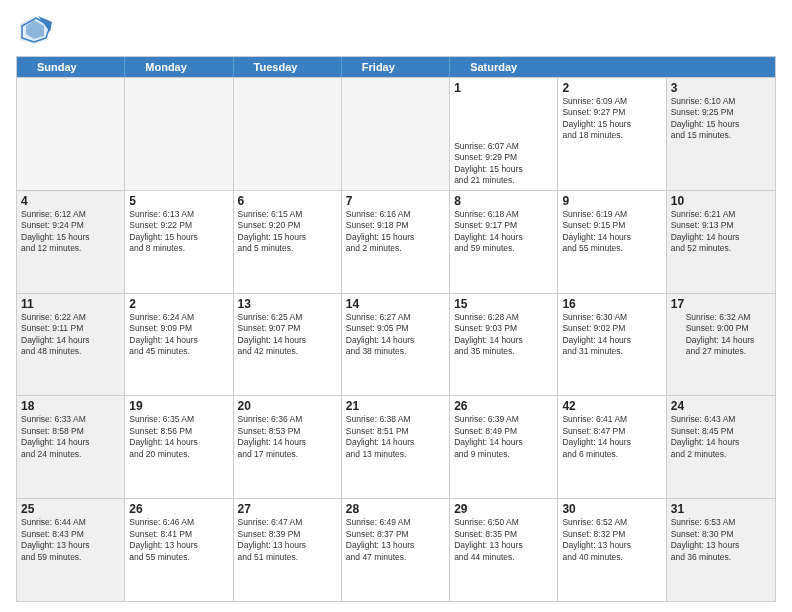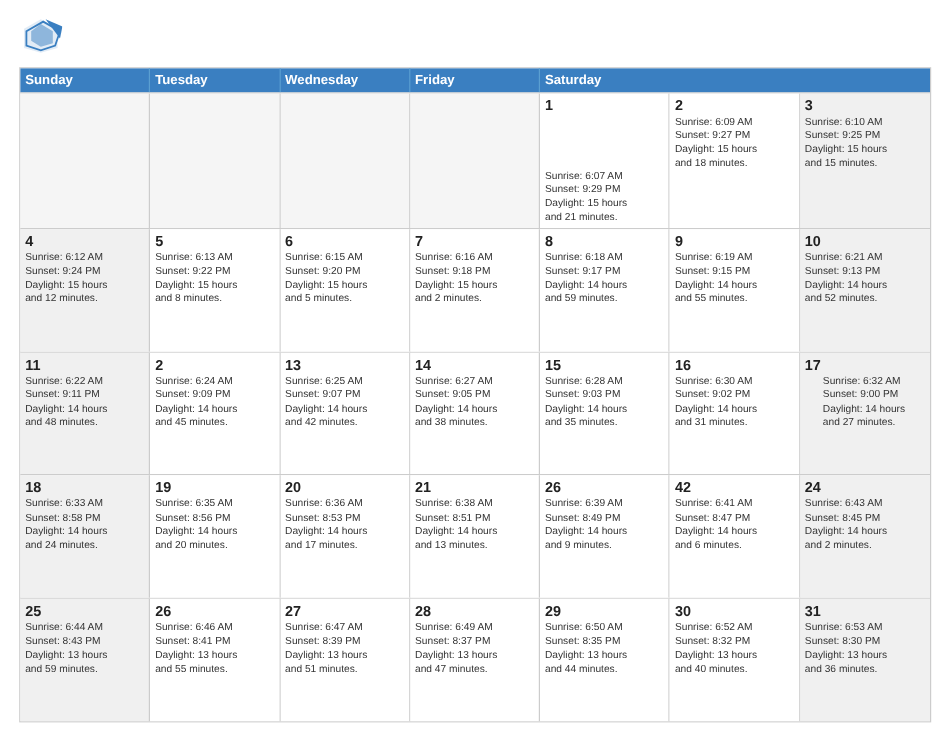--- a/index.html
+++ b/index.html
@@ -68,21 +68,21 @@
     }
     .cal-header {
       display: grid;
       grid-template-columns: repeat(7, 1fr);
       background: #3a7fc1;
     }
     .cal-header-cell {
       color: #fff;
       font-size: 11px;
       font-weight: bold;
-      padding: 4px 4px;
+      padding: 4px 20px;
       text-align: left;
       border-right: 1px solid #5a9fd1;
     }
     .cal-header-cell:last-child { border-right: none; }
     .cal-body {
       flex: 1;
       display: flex;
       flex-direction: column;
     }
     .cal-row {
@@ -137,22 +137,22 @@
     </div>
     <div class="title-block">
       <div class="month-title"></div>
       <div class="location"></div>
     </div>
   </div>
 
   <div class="calendar">
     <div class="cal-header" id="cal-header-row">
         <div class="cal-header-cell">Sunday</div>
+        <div class="cal-header-cell">Monday</div>
         <div class="cal-header-cell">Tuesday</div>
-        <div class="cal-header-cell">Wednesday</div>
         <div class="cal-header-cell">Friday</div>
         <div class="cal-header-cell">Saturday</div>
       </div>
     <div class="cal-body" id="cal-body">
         <div class="cal-row">
           <div class="cal-cell empty"></div>
           <div class="cal-cell empty"></div>
           <div class="cal-cell empty"></div>
           <div class="cal-cell empty"></div>
           <div class="cal-cell">

